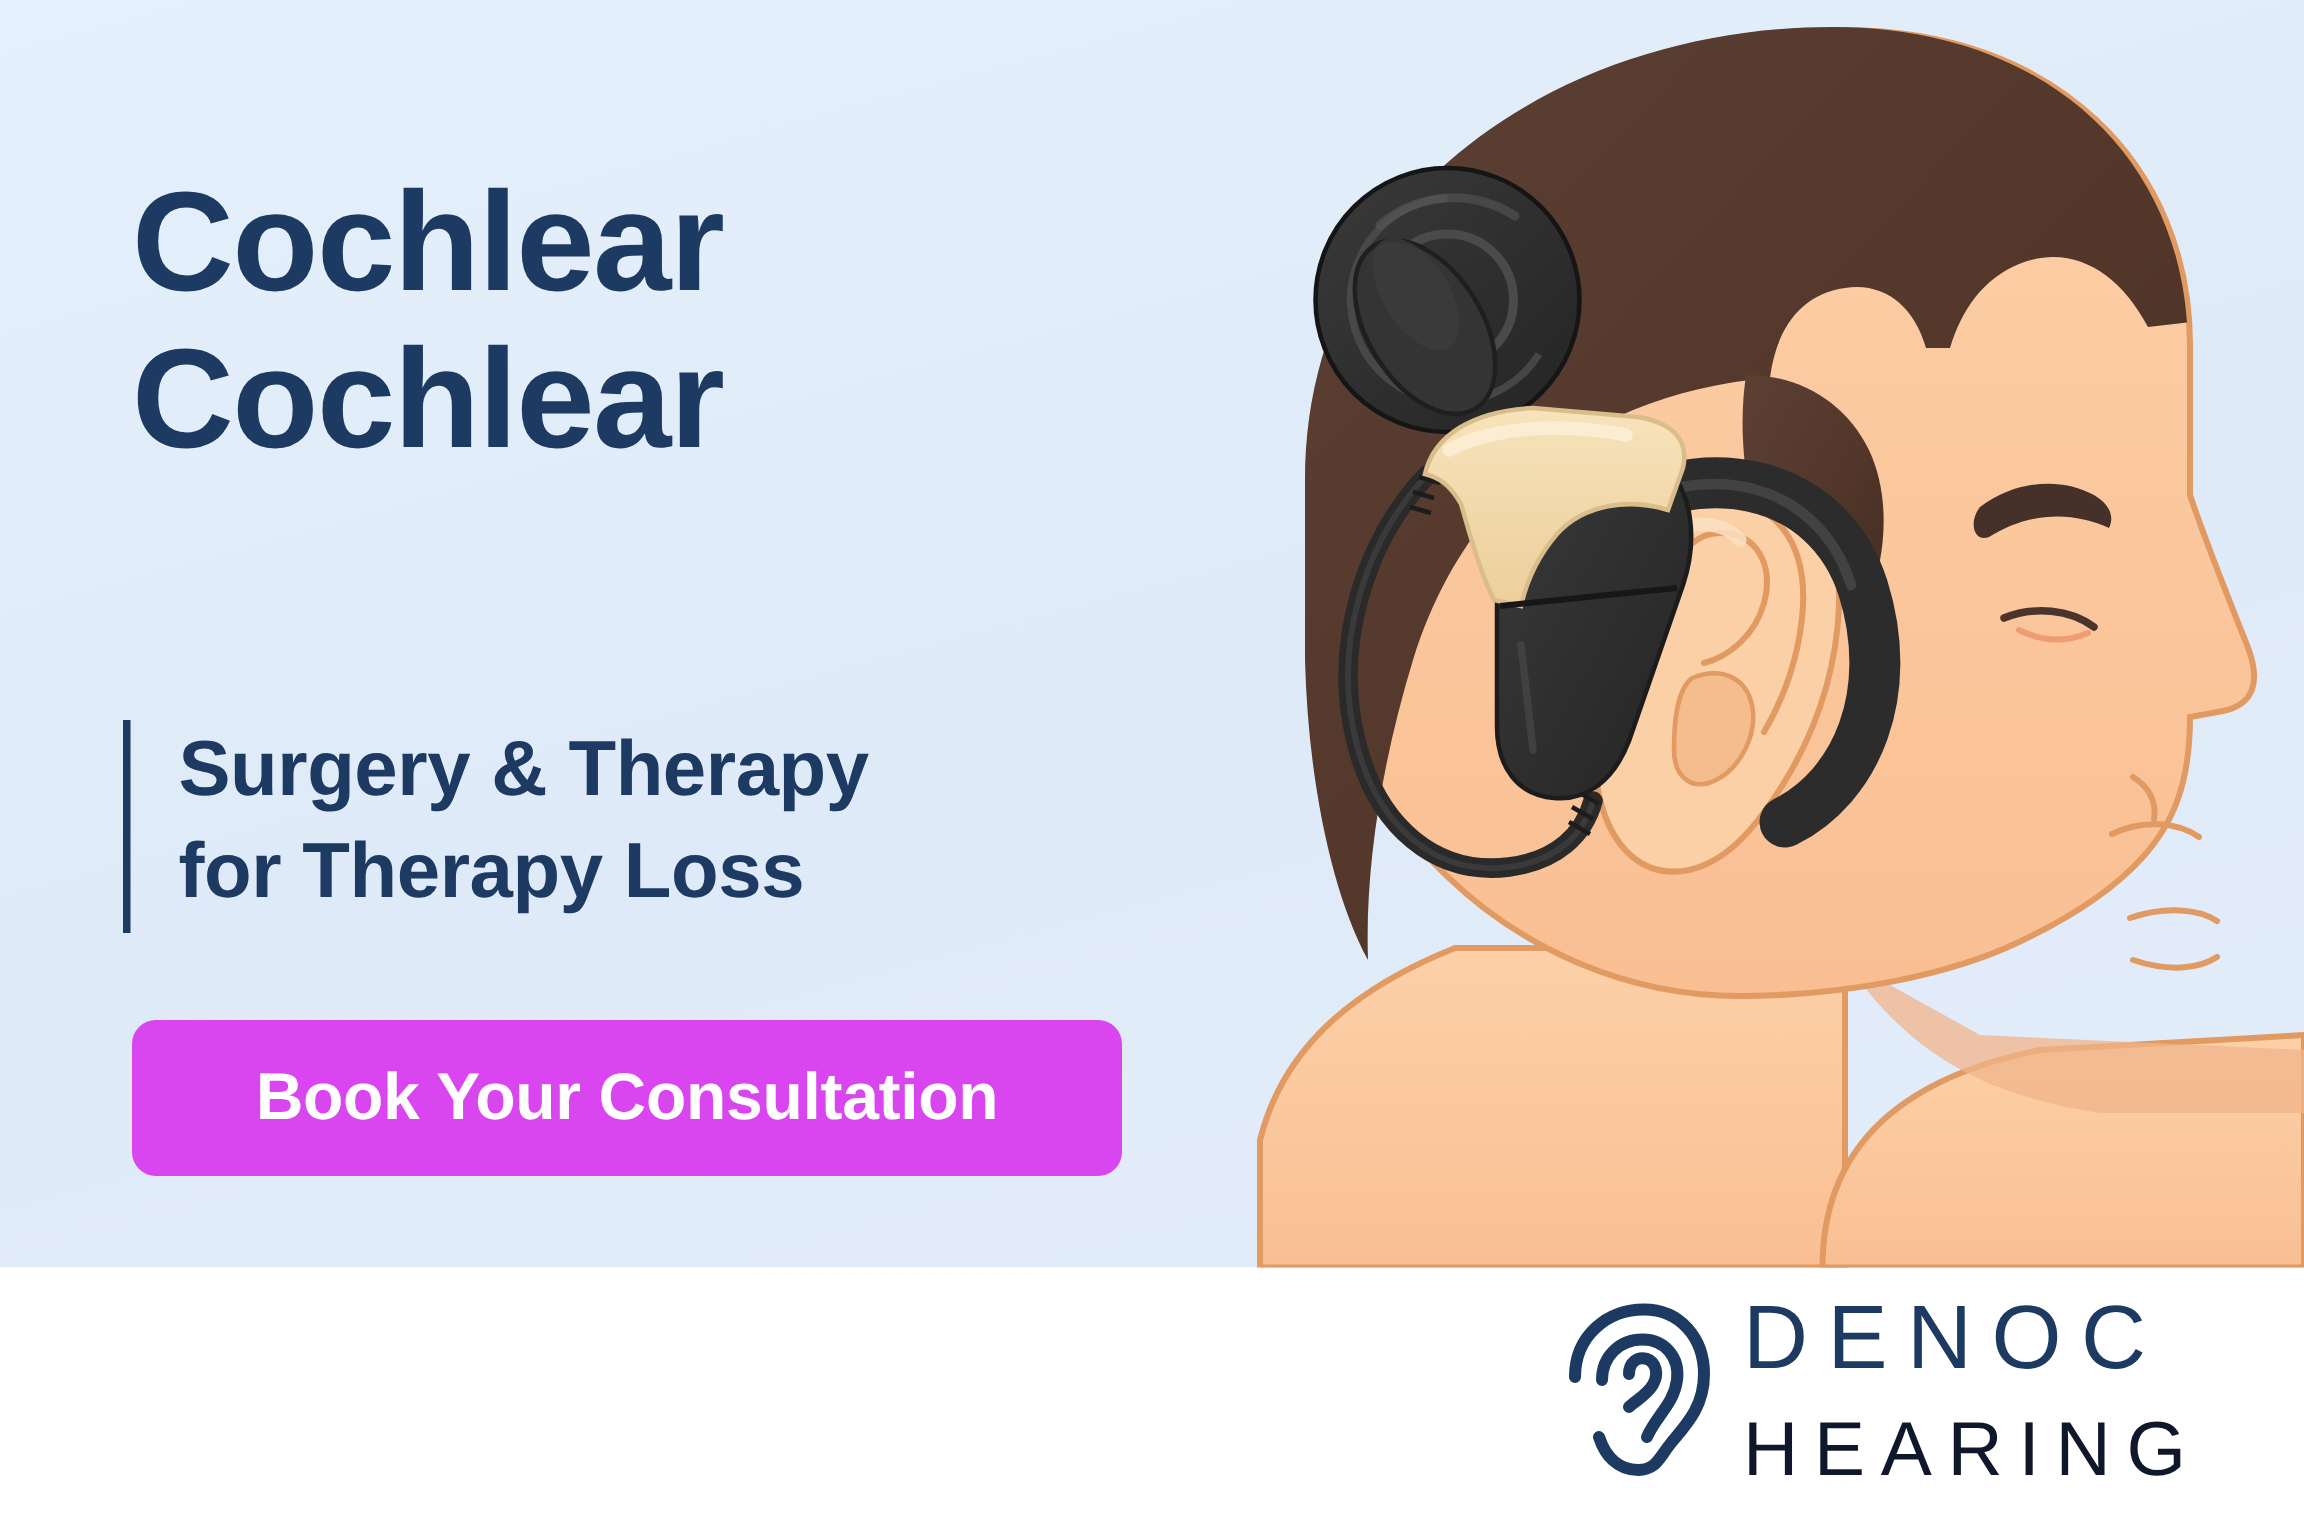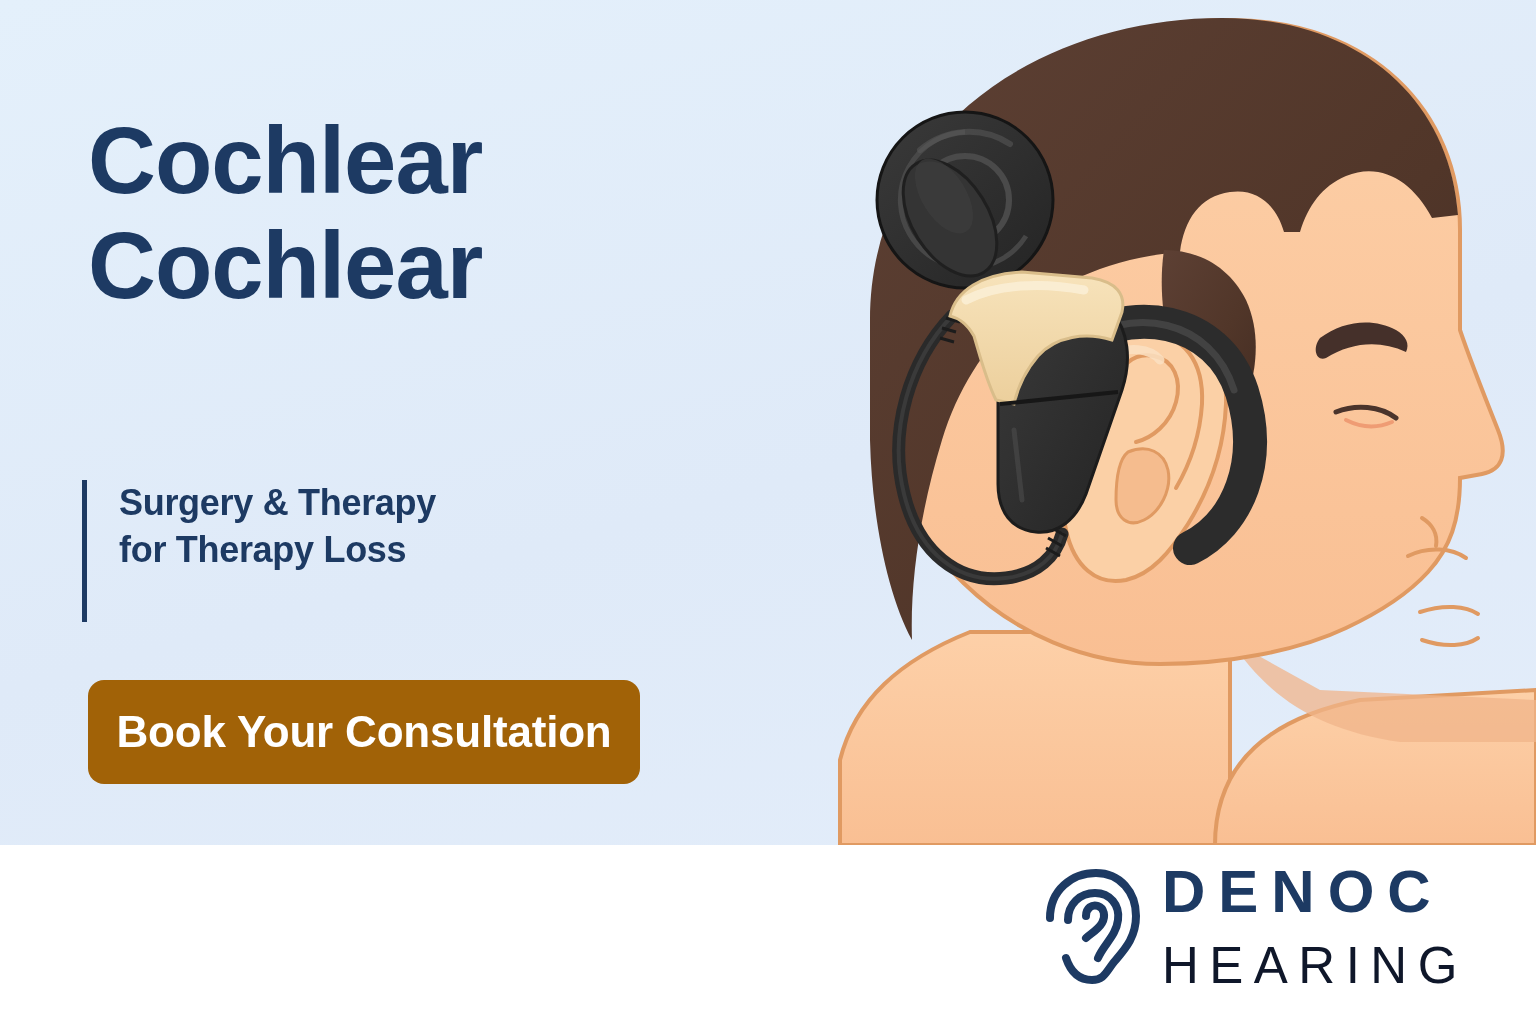--- a/index.html
+++ b/index.html
@@ -56,32 +56,32 @@
   }
   .accent-bar {
     width: 5px;
     min-height: 142px;
     background: #1d3a63;
     flex: 0 0 auto;
   }
   .subhead {
     margin-left: 32px;
     color: #1d3a63;
-    font-size: 36px;
+    font-size: 52px;
     line-height: 1.3;
     font-weight: 700;
     letter-spacing: -0.3px;
   }
   .cta-button {
     position: absolute;
     left: 88px;
     top: 680px;
-    width: 552px;
+    width: 660px;
     height: 104px;
-    background: #a16207;
+    background: #d946ef;
     border: none;
     border-radius: 16px;
     color: #ffffff;
     font-family: "Liberation Sans", sans-serif;
     font-size: 44px;
     font-weight: 700;
     letter-spacing: -0.2px;
     cursor: pointer;
     padding: 0;
     display: flex;
@@ -115,21 +115,21 @@
   .logo-ear svg { display: block; width: 100%; height: 100%; }
   .logo-words {
     margin-left: 18px;
     display: flex;
     flex-direction: column;
     justify-content: center;
   }
   .logo-top {
     color: #1d3a63;
     font-size: 60px;
-    font-weight: 700;
+    font-weight: 400;
     letter-spacing: 13px;
     line-height: 1.06;
   }
   .logo-bottom {
     color: #0f172a;
     font-size: 51px;
     font-weight: 400;
     letter-spacing: 10.5px;
     line-height: 1.1;
     margin-top: 15px;

